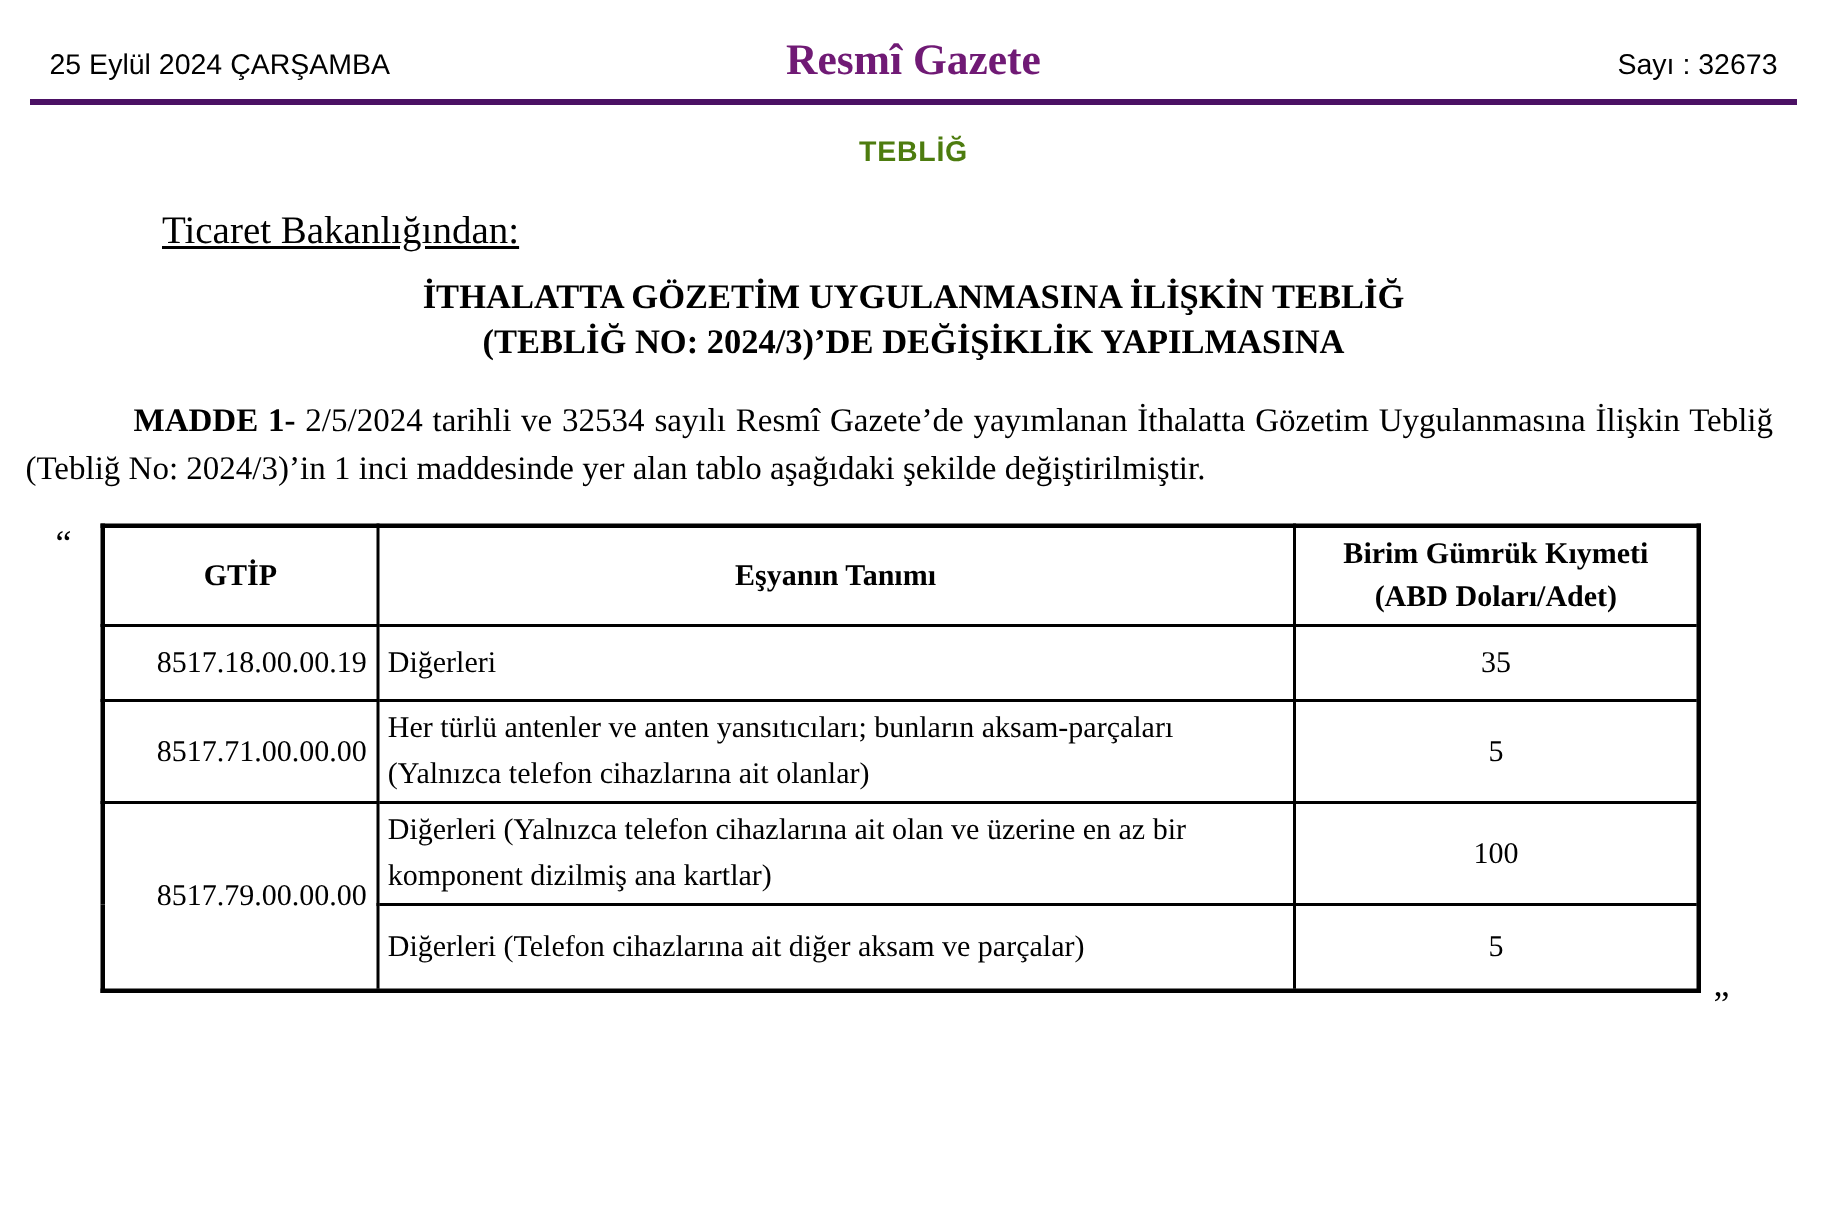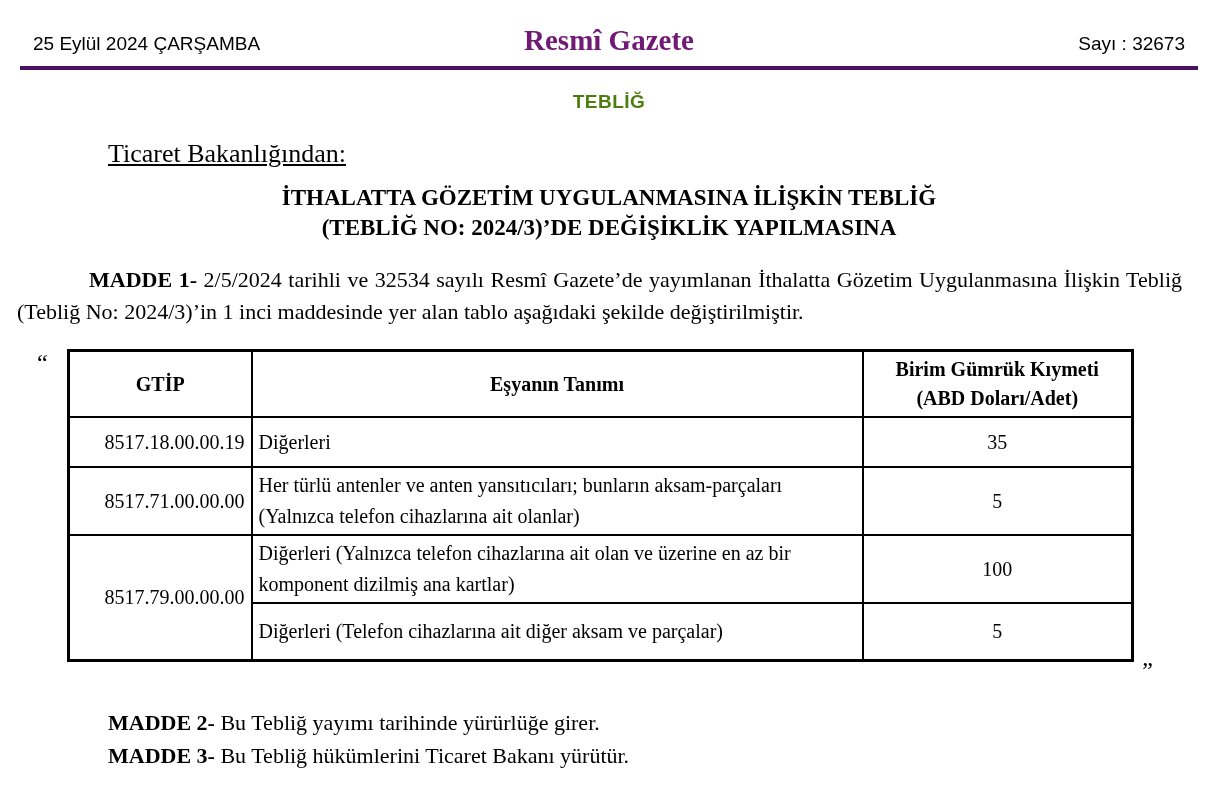--- a/index.html
+++ b/index.html
@@ -200,18 +200,14 @@
           <td class="val">100</td>
         </tr>
         <tr class="r4">
           <td class="desc">Diğerleri (Telefon cihazlarına ait diğer aksam ve parçalar)</td>
           <td class="val">5</td>
         </tr>
       </tbody>
     </table>
   </div>
 
-  <div class="articles-end">
-    <p class="article"><span class="b">MADDE 2-</span> <span>Bu Tebliğ yayımı tarihinde yürürlüğe girer.</span></p>
-    <p class="article"><span class="b">MADDE 3-</span> <span>Bu Tebliğ hükümlerini Ticaret Bakanı yürütür.</span></p>
-  </div>
 
 </div>
 
 </body></html>

